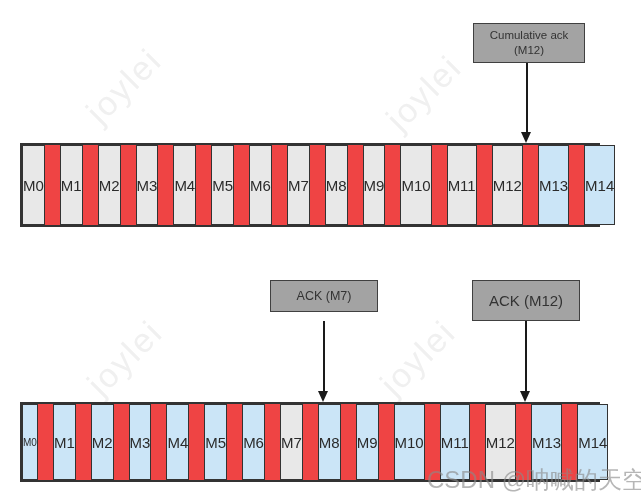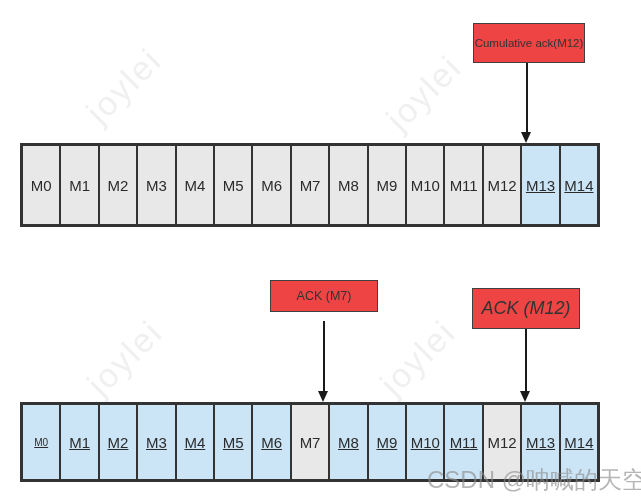--- a/index.html
+++ b/index.html
@@ -41,58 +41,58 @@
 
   
   .row {
     position: absolute;
     left: 20px;
     width: 580px;
     box-sizing: border-box;
     border: 2px solid var(--border, #333);
     background: #ef4444;
     display: flex;
-    gap: 0;
+    gap: 15px;
     z-index: 1;
   }
   #row-top    { top: 143px; height: 84px; }
   #row-bottom { top: 402px; height: 80px; }
 
   .cell {
     flex: 1 1 0;
     box-sizing: border-box;
     border: 1px solid var(--border, #333);
     display: flex;
     align-items: center;
     justify-content: center;
     font-size: 15px;
     color: var(--cell-text, #2b2b2b);
   }
   .cell.gray  { background: var(--cell-gray, #e8e8e8); }
-  .cell.blue  { background: var(--cell-blue, #cbe5f7); text-decoration: underline; }
+  .cell.blue  { background: var(--cell-blue, #cbe5f7); }
   .cell.small { font-size: 10px; }
 
   
   .callout {
     position: absolute;
     box-sizing: border-box;
-    background: #ef4444;
+    background: #a3a3a3;
     border: 1.5px solid #404040;
     display: flex;
-    flex-direction: row;
+    flex-direction: column;
     align-items: center;
     justify-content: center;
     color: #333333;
     z-index: 3;
     line-height: 15px;
     text-align: center;
   }
   #callout-cumulative { left: 473px; top: 23px;  width: 112px; height: 40px; font-size: 11.5px; }
   #callout-ack-m7     { left: 270px; top: 280px; width: 108px; height: 32px; font-size: 12.5px; }
-  #callout-ack-m12    { left: 472px; top: 288px; width: 108px; height: 41px; font-size: 18px; font-style: italic; }
+  #callout-ack-m12    { left: 472px; top: 280px; width: 108px; height: 41px; font-size: 15px; }
 
   
   .arrow-line {
     position: absolute;
     width: 2px;
     background: #1a1a1a;
     z-index: 2;
   }
   .arrow-head {
     position: absolute;

